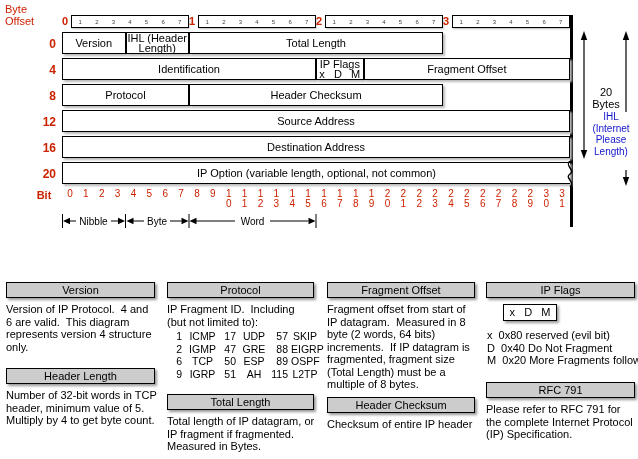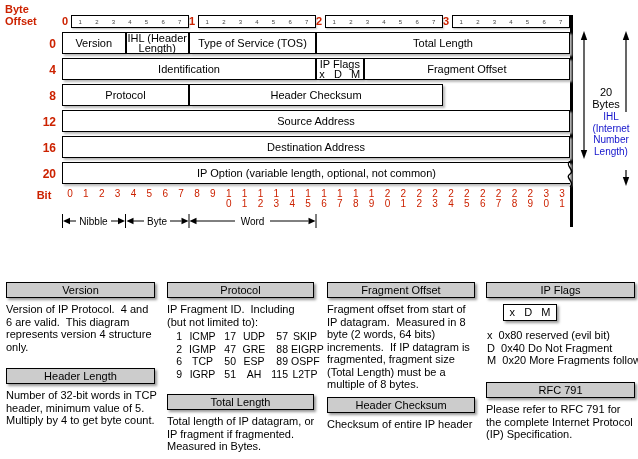--- a/index.html
+++ b/index.html
@@ -19,21 +19,21 @@
 
   
   .hrow{position:absolute;left:62px;width:508px;height:22px;display:grid;grid-template-columns:repeat(32,1fr)}
   .cell{position:relative;border:1px solid #000;background:#fff;box-shadow:1.5px 2px 2px #bbb;
         display:flex;flex-direction:column;align-items:center;justify-content:center;
         font-size:11px;line-height:11px;text-align:center;color:#000}
   .cell.small{font-size:11px;line-height:10px}
   .cell.no-right{border-right:none}
   .offset-label{position:absolute;left:28px;width:28px;text-align:right;color:var(--red);font-size:12px;font-weight:bold}
 
-  #byte-offset-label{left:5px;top:3px;width:38px;color:var(--red);font-size:11px;line-height:12px;font-weight:bold}
+  #byte-offset-label{left:5px;top:3px;width:38px;color:var(--red);font-size:11px;line-height:12px;font-weight:normal}
   #right-bar{left:570px;top:15px;width:3px;height:212px;background:#000}
 
   
   #bit-ruler{left:62px;top:189px;width:508px;display:grid;grid-template-columns:repeat(32,1fr)}
   .bit{text-align:center;font-size:10px;color:var(--red)}
   .ln{display:block;height:10px;line-height:10px}
   #bit-label{left:30px;top:189px;width:28px;text-align:center;color:var(--red);font-size:11px;font-weight:bold}
 
   svg text{font-family:"Liberation Sans",sans-serif;font-size:10px;fill:#000}
   #span-arrows{left:62px;top:212px}
@@ -115,21 +115,20 @@
 <div class="offset-label" style="top:37px">0</div>
 <div class="offset-label" style="top:63px">4</div>
 <div class="offset-label" style="top:89px">8</div>
 <div class="offset-label" style="top:115px">12</div>
 <div class="offset-label" style="top:141px">16</div>
 <div class="offset-label" style="top:167px">20</div>
 
 <div class="hrow" style="top:32px">
   <div class="cell" style="grid-column:span 4">Version</div>
   <div class="cell small blue" style="grid-column:span 4">IHL (Header Length)</div>
-  <div class="cell" style="grid-column:span 8">Type of Service (TOS)</div>
   <div class="cell" style="grid-column:span 16">Total Length</div>
 </div>
 <div class="hrow" style="top:58px">
   <div class="cell" style="grid-column:span 16">Identification</div>
   <div class="cell small green" style="grid-column:span 3">
     <span>IP Flags</span>
     <span style="white-space:pre">x   D   M</span>
   </div>
   <div class="cell" style="grid-column:span 13">Fragment Offset</div>
 </div>
@@ -323,21 +322,21 @@
     <polygon points="50,158 46.8,149 53.2,149"></polygon>
   </g>
 </svg>
 <div class="abs" id="twenty-bytes">
   <div>20</div>
   <div>Bytes</div>
 </div>
 <div class="abs" id="ihl-note">
   <div>IHL</div>
   <div>(Internet</div>
-  <div>Number</div>
+  <div>Please</div>
   <div>Length)</div>
 </div>
 
 <div class="ntitle" style="left:6px;top:282px;width:149px">Version</div>
 <div class="nbody" style="left:6px;top:303px;width:150px">Version of IP Protocol.  4 and 6 are valid.  This diagram represents version 4 structure only.</div>
 <div class="ntitle blue" style="left:6px;top:368px;width:149px">Header Length</div>
 <div class="nbody" style="left:6px;top:389px;width:152px">Number of 32-bit words in TCP header, minimum value of 5.  Multiply by 4 to get byte count.</div>
 
 <div class="ntitle" style="left:167px;top:282px;width:147px">Protocol</div>
 <div class="nbody" style="left:167px;top:303px;width:148px">IP Fragment ID.  Including (but not limited to):</div>

